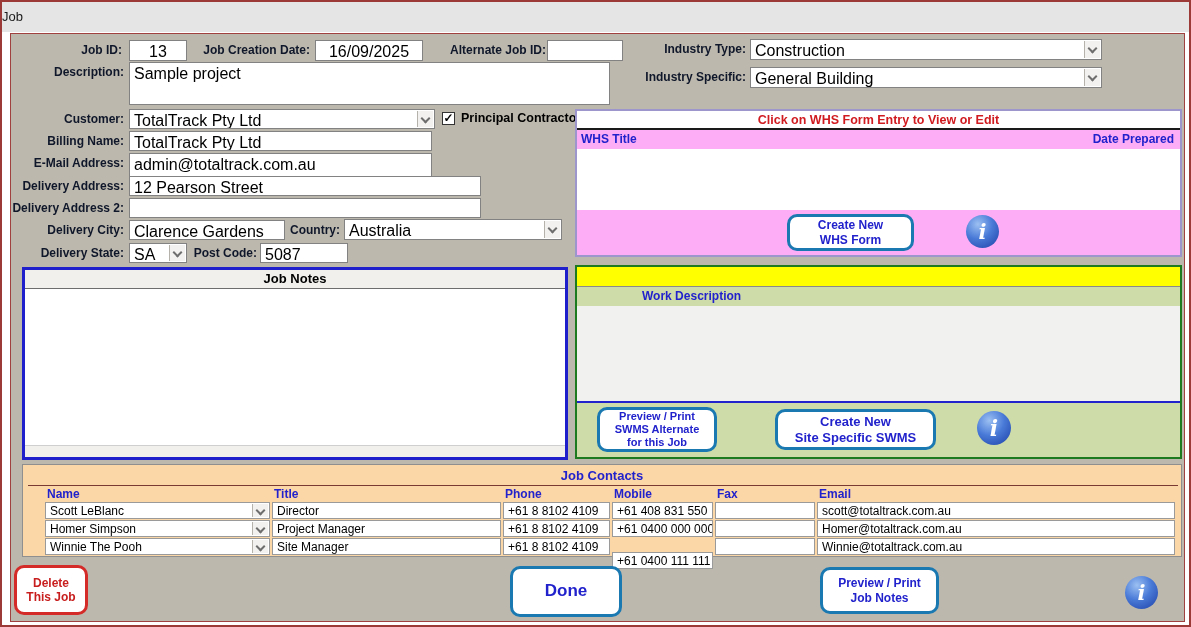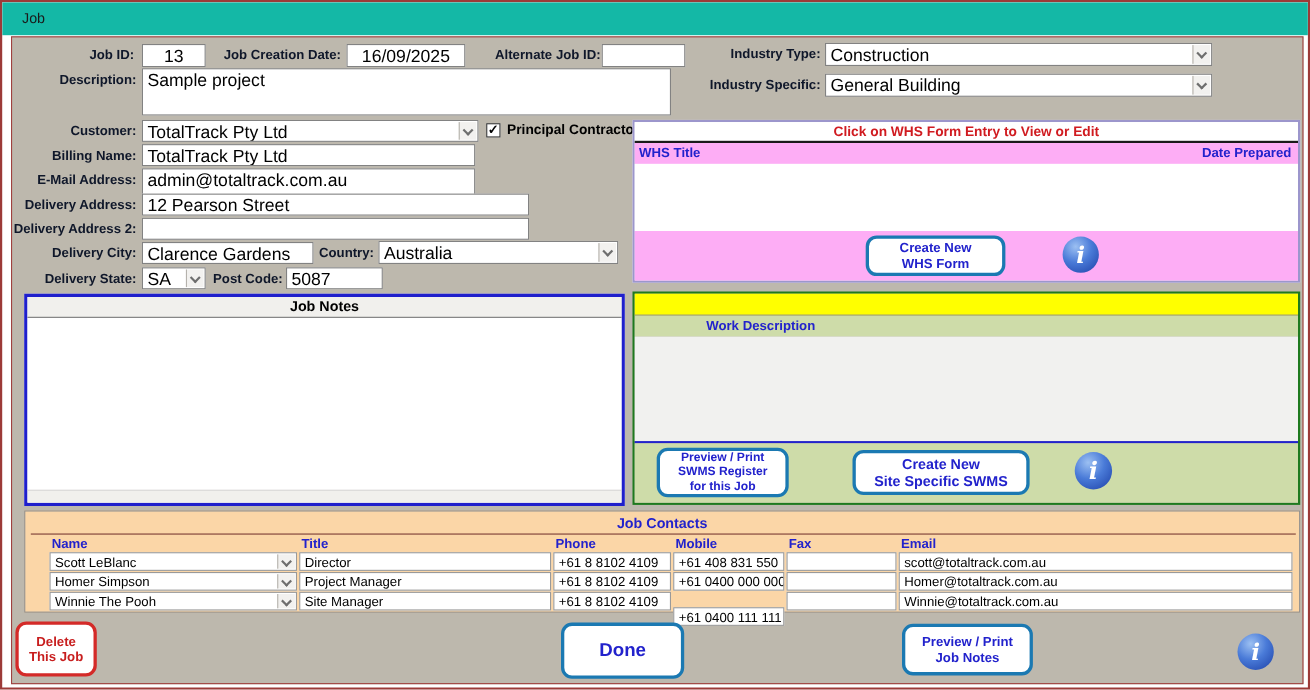--- a/index.html
+++ b/index.html
@@ -1,21 +1,21 @@
 <!DOCTYPE html>
 <html><head>
 <meta charset="utf-8">
 <style>
   * { margin:0; padding:0; box-sizing:border-box; }
   html,body { background:#fff; }
   body { font-family:"Liberation Sans", sans-serif; }
   .window { position:relative; width:1191px; height:627px; background:#fff;
             border:2px solid #9C3A38; overflow:hidden; }
-  .titlebar { position:absolute; left:0; top:0; width:100%; height:30px; background:#14b8a6;
-              color:#1a1a1a; font-size:13px; line-height:30px; padding-left:18px; }
+  .titlebar { position:absolute; left:0; top:0; width:100%; height:30px; background:#e5e5e5;
+              color:#1a1a1a; font-size:13px; line-height:30px; }
   .bodybg { position:absolute; left:8px; top:31px; width:1175px; height:589px;
             background:#BDB8AD; border:1px solid #A0413F; }
 
   .lbl { position:absolute; font-size:12px; font-weight:bold; color:#0f172a; text-align:right;
          white-space:nowrap; }
   .inp { position:absolute; background:#fff; border:1px solid #828282; font-size:16px;
          color:#000; padding:2px 4px; overflow:hidden; white-space:nowrap; }
   .ctr { text-align:center; }
   .combo { padding-right:20px; }
   .arrow { position:absolute; right:1px; top:1px; bottom:1px; width:16px; background:#F2F1EF;
@@ -164,21 +164,21 @@
   </div>
 
   <div class="panel swms">
     <div class="swms-yellow"></div>
     <div class="swms-cols">Work Description</div>
     <div class="swms-list"></div>
     <div class="swms-div"></div>
     <div class="swms-foot">
       <div class="btn" style="left:20px; top:4px; width:120px; height:45px; font-size:11px;">
         <span>Preview / Print</span>
-        <span>SWMS Register</span>
+        <span>SWMS Alternate</span>
         <span>for this Job</span>
       </div>
       <div class="btn" style="left:198px; top:6px; width:161px; height:41px; font-size:13px;">
         <span>Create New</span>
         <span>Site Specific SWMS</span>
       </div>
       <div class="info" style="left:400px; top:8px; width:34px; height:34px; font-size:22px;">i</div>
     </div>
   </div>
 

